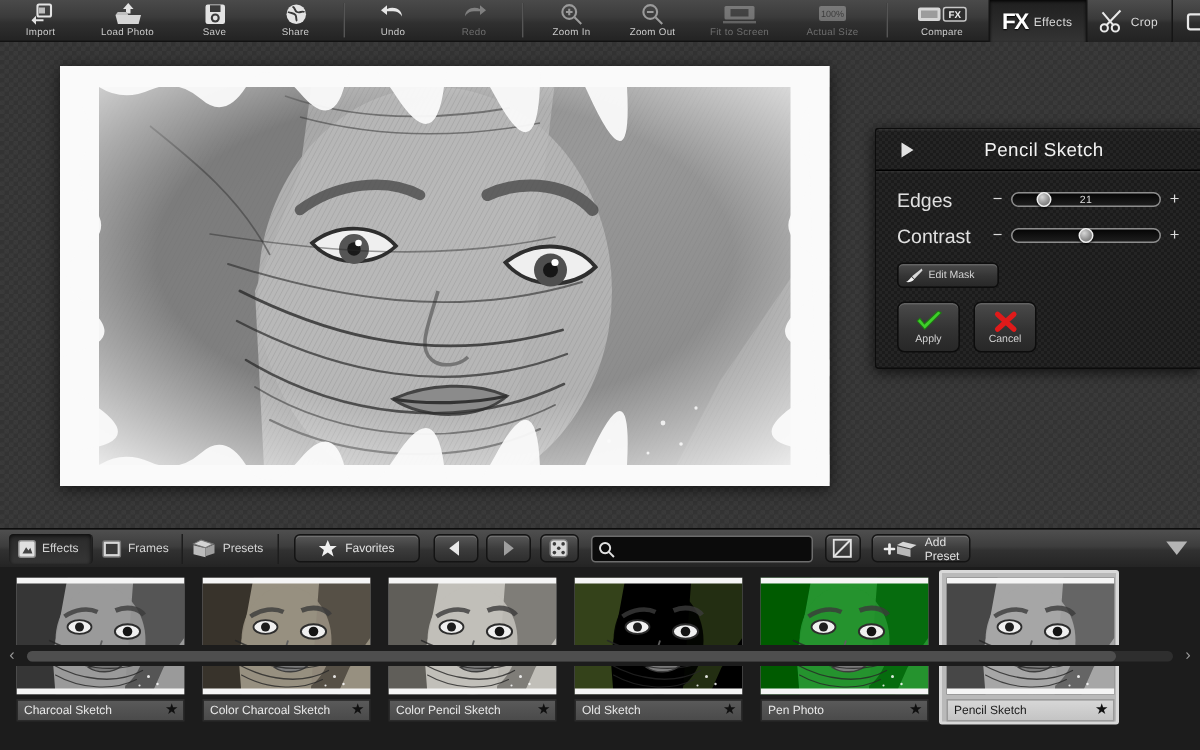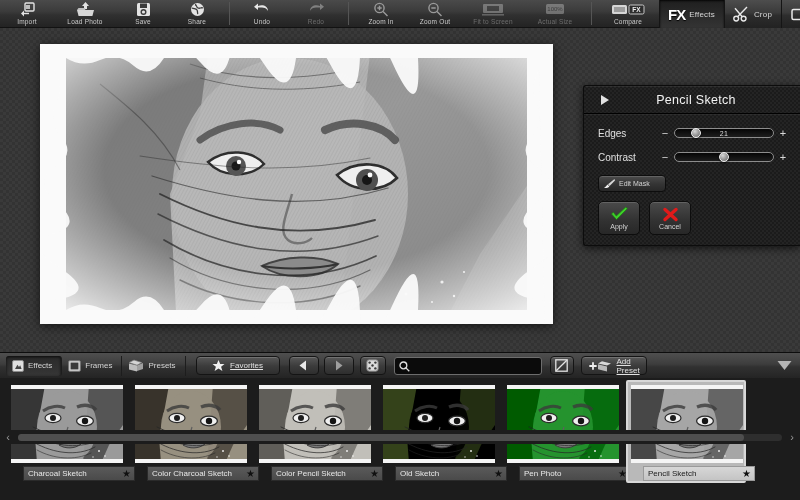--- a/index.html
+++ b/index.html
@@ -102,21 +102,21 @@
     width:0;height:0;border-left:8px solid #e2e2e2;
     border-top:5px solid transparent;border-bottom:5px solid transparent;
     cursor:pointer;
   }
   .fx-title {
     width:100%; text-align:center; padding-left:8px;
     font-size:12.5px; color:#f2f2f2; letter-spacing:.3px;
   }
   .fx-body { padding:10px 12px 0 14px; }
   .slider-row { display:flex; align-items:center; height:18px; margin-bottom:6px; }
-  .sl-label { width:62px; font-size:10px; color:#e0e0e0; }
+  .sl-label { width:62px; font-size:13px; color:#e0e0e0; }
   .sl-minus, .sl-plus {
     width:10px; text-align:center; font-size:11px; color:#d9d9d9;
     cursor:pointer; user-select:none; line-height:10px;
   }
   .sl-track {
     position:relative; flex:1 1 auto; height:10px; margin:0 4px;
     background:linear-gradient(180deg,#050505,#141414 60%,#1d1d1d);
     border:1px solid #8d8d8d; border-radius:5px;
     cursor:pointer;
   }
@@ -165,21 +165,21 @@
     background:linear-gradient(180deg,#2a2a2a,#363636);
     box-shadow:inset 0 1px 3px rgba(0,0,0,.8);
     border-radius:3px;
   }
   .bb-btn {
     height:19px; border-radius:4px;
     background:linear-gradient(180deg,#585858,#3c3c3c 52%,#2e2e2e);
     border:1px solid #141414;
     box-shadow:inset 0 1px 0 rgba(255,255,255,.16);
     display:flex; align-items:center; justify-content:center; gap:5px;
-    font-size:8px; color:#e2e2e2; cursor:pointer; padding:0 8px;text-decoration:underline;
+    font-size:8px; color:#e2e2e2; cursor:pointer; padding:0 8px;
   }
   .bb-fav { width:84px; margin-left:10px; }
   .bb-select {
     width:110px; margin-left:8px; height:19px; border-radius:3px;
     background:linear-gradient(180deg,#5e5e5e,#454545 52%,#373737);
     border:1px solid #141414;
     box-shadow:inset 0 1px 0 rgba(255,255,255,.16);
     display:flex; align-items:center; justify-content:space-between;
     padding:0 6px; font-size:9px; color:#f0f0f0; cursor:pointer;
   }
@@ -218,21 +218,20 @@
   .thumb .timg {
     position:absolute; left:3px; top:3px; width:112px; height:78px;
     overflow:hidden; background:#777;
   }
   .thumb .tbar {
     position:absolute; left:3px; top:84px; width:112px; height:15px;
     background:linear-gradient(180deg,#5a5a5a,#4a4a4a);
     border:1px solid #2a2a2a;
     display:flex; align-items:center; justify-content:space-between;
     padding:0 3px 0 4px;
-    margin-left:12px;
   }
   .thumb.selected .tbar {
     background:linear-gradient(180deg,#d7d7d7,#c4c4c4);
     border-color:#9a9a9a;
   }
   .thumb .tlbl { font-size:8px; color:#e8e8e8; white-space:nowrap; }
   .thumb.selected .tlbl { color:#1a1a1a; }
   .star { font-size:10px; color:#101010; line-height:10px; }
 
   .scroll-strip {

